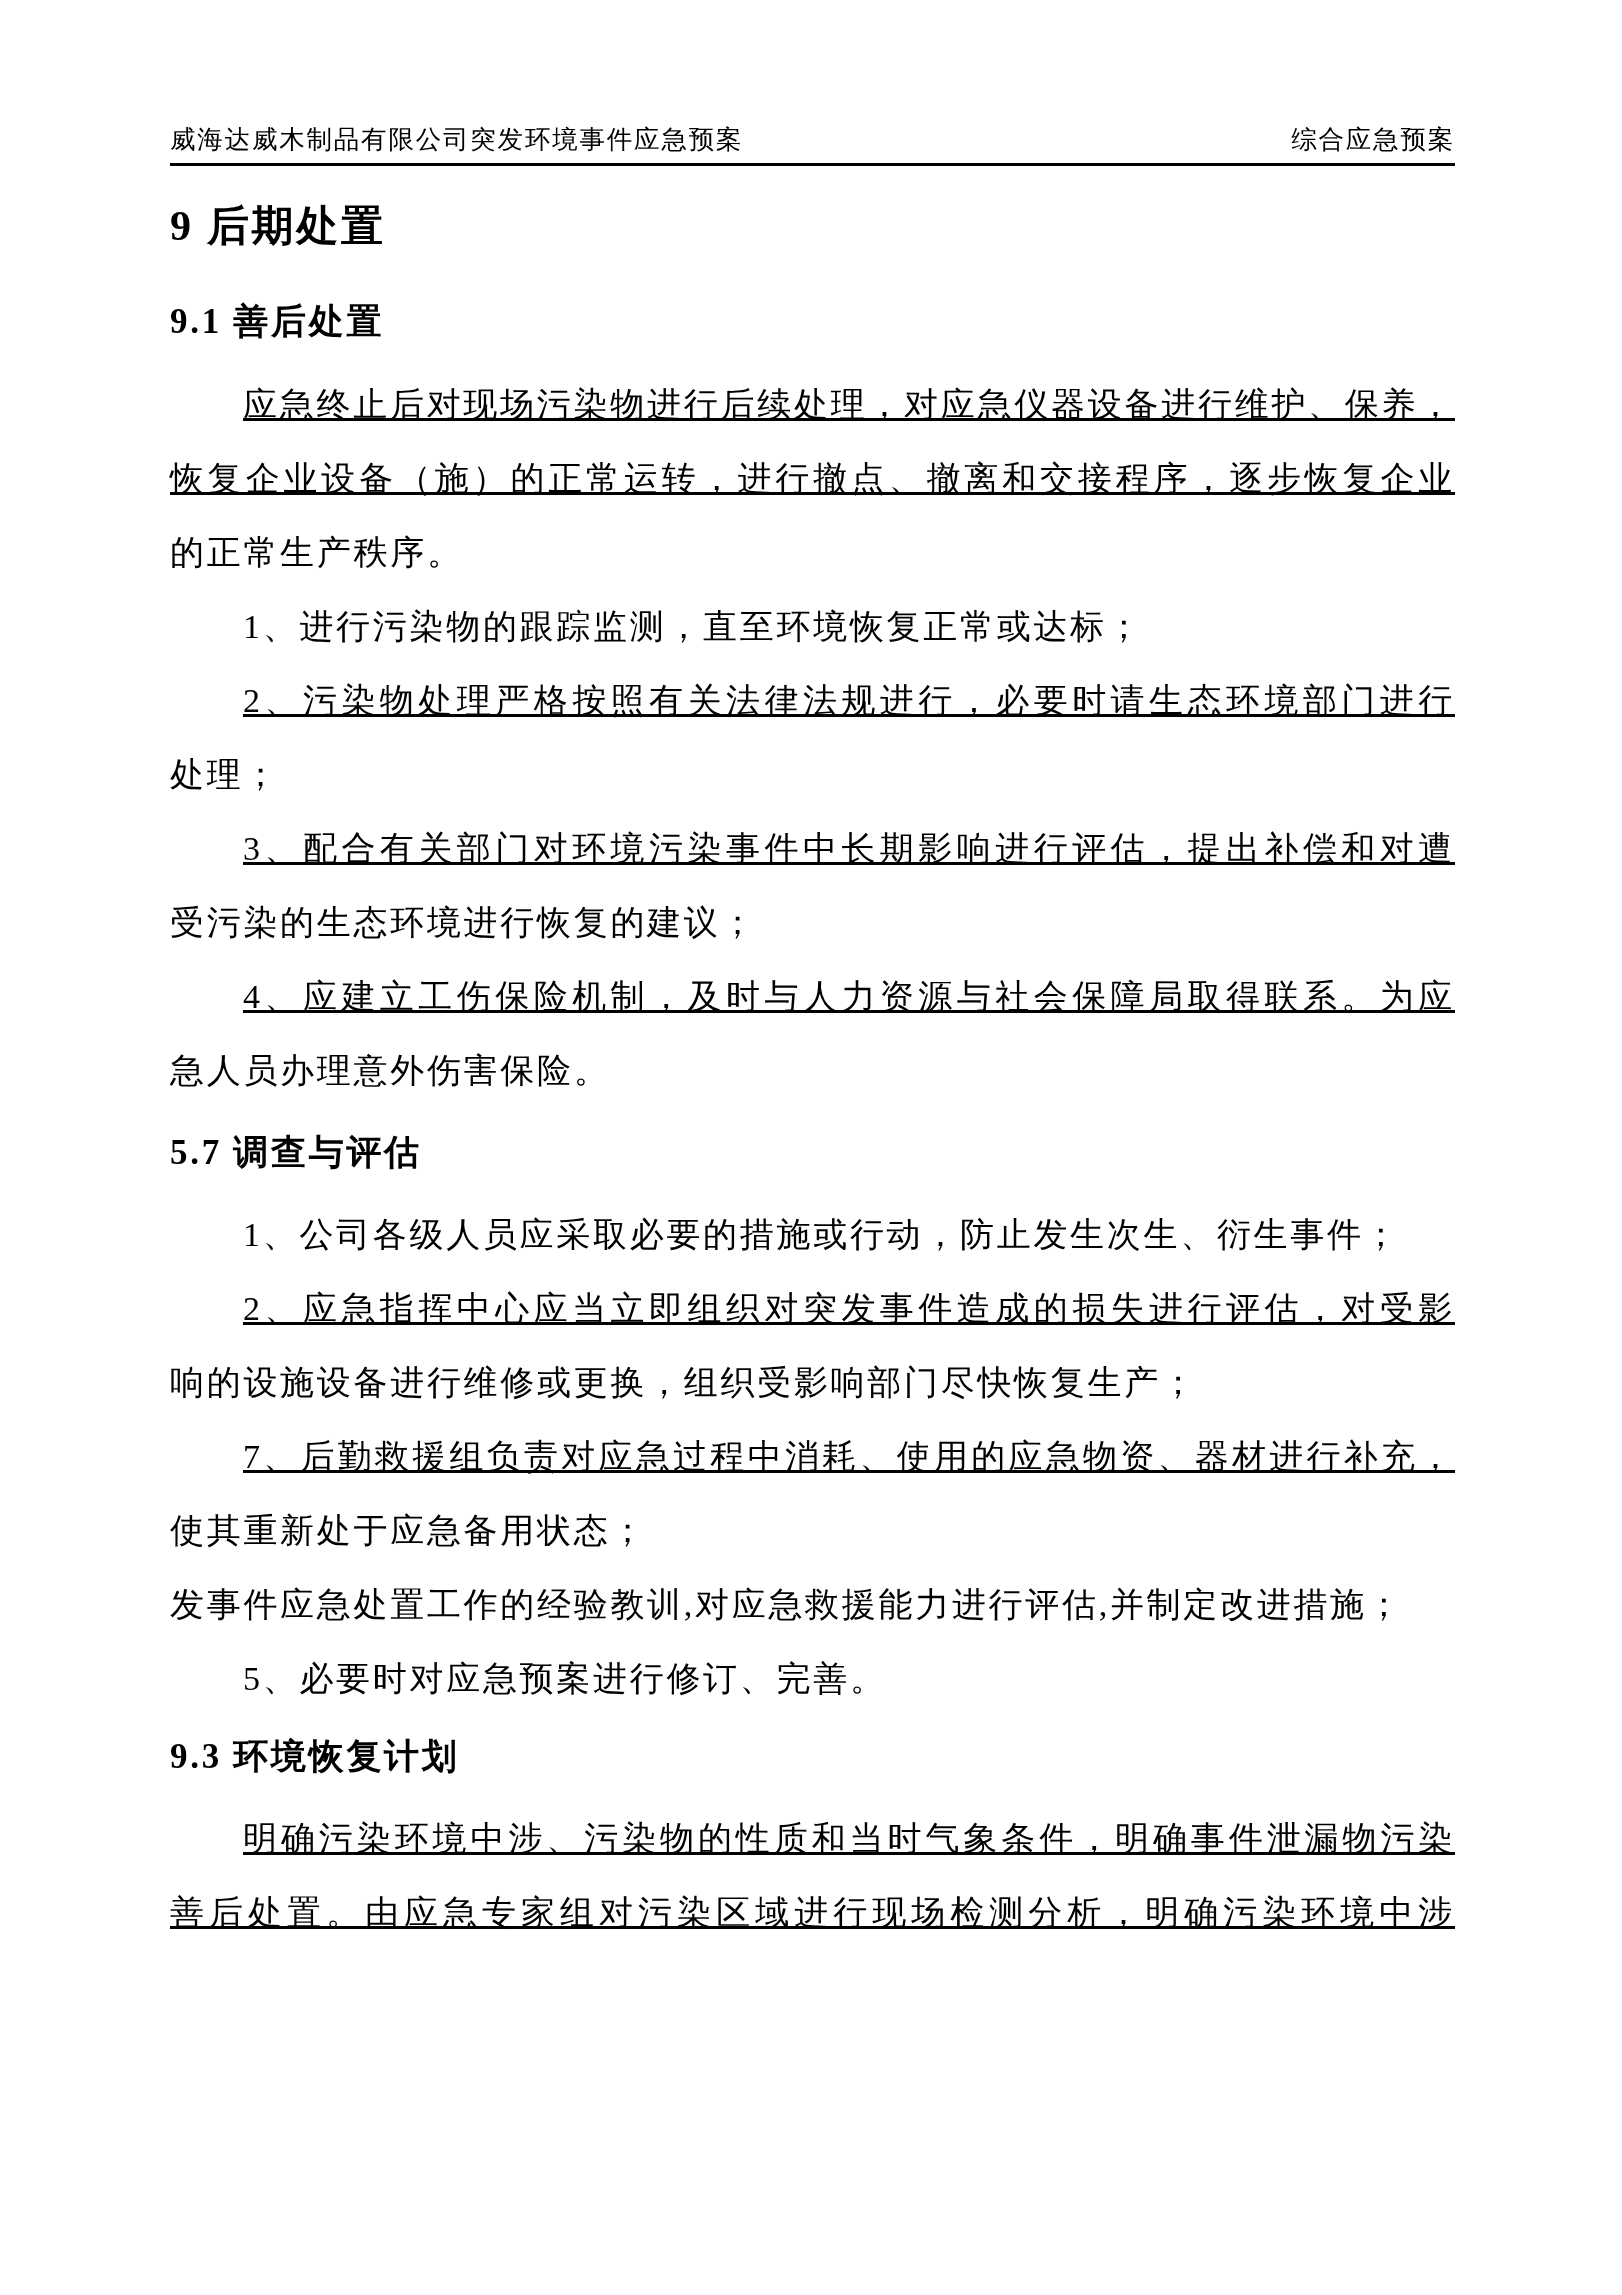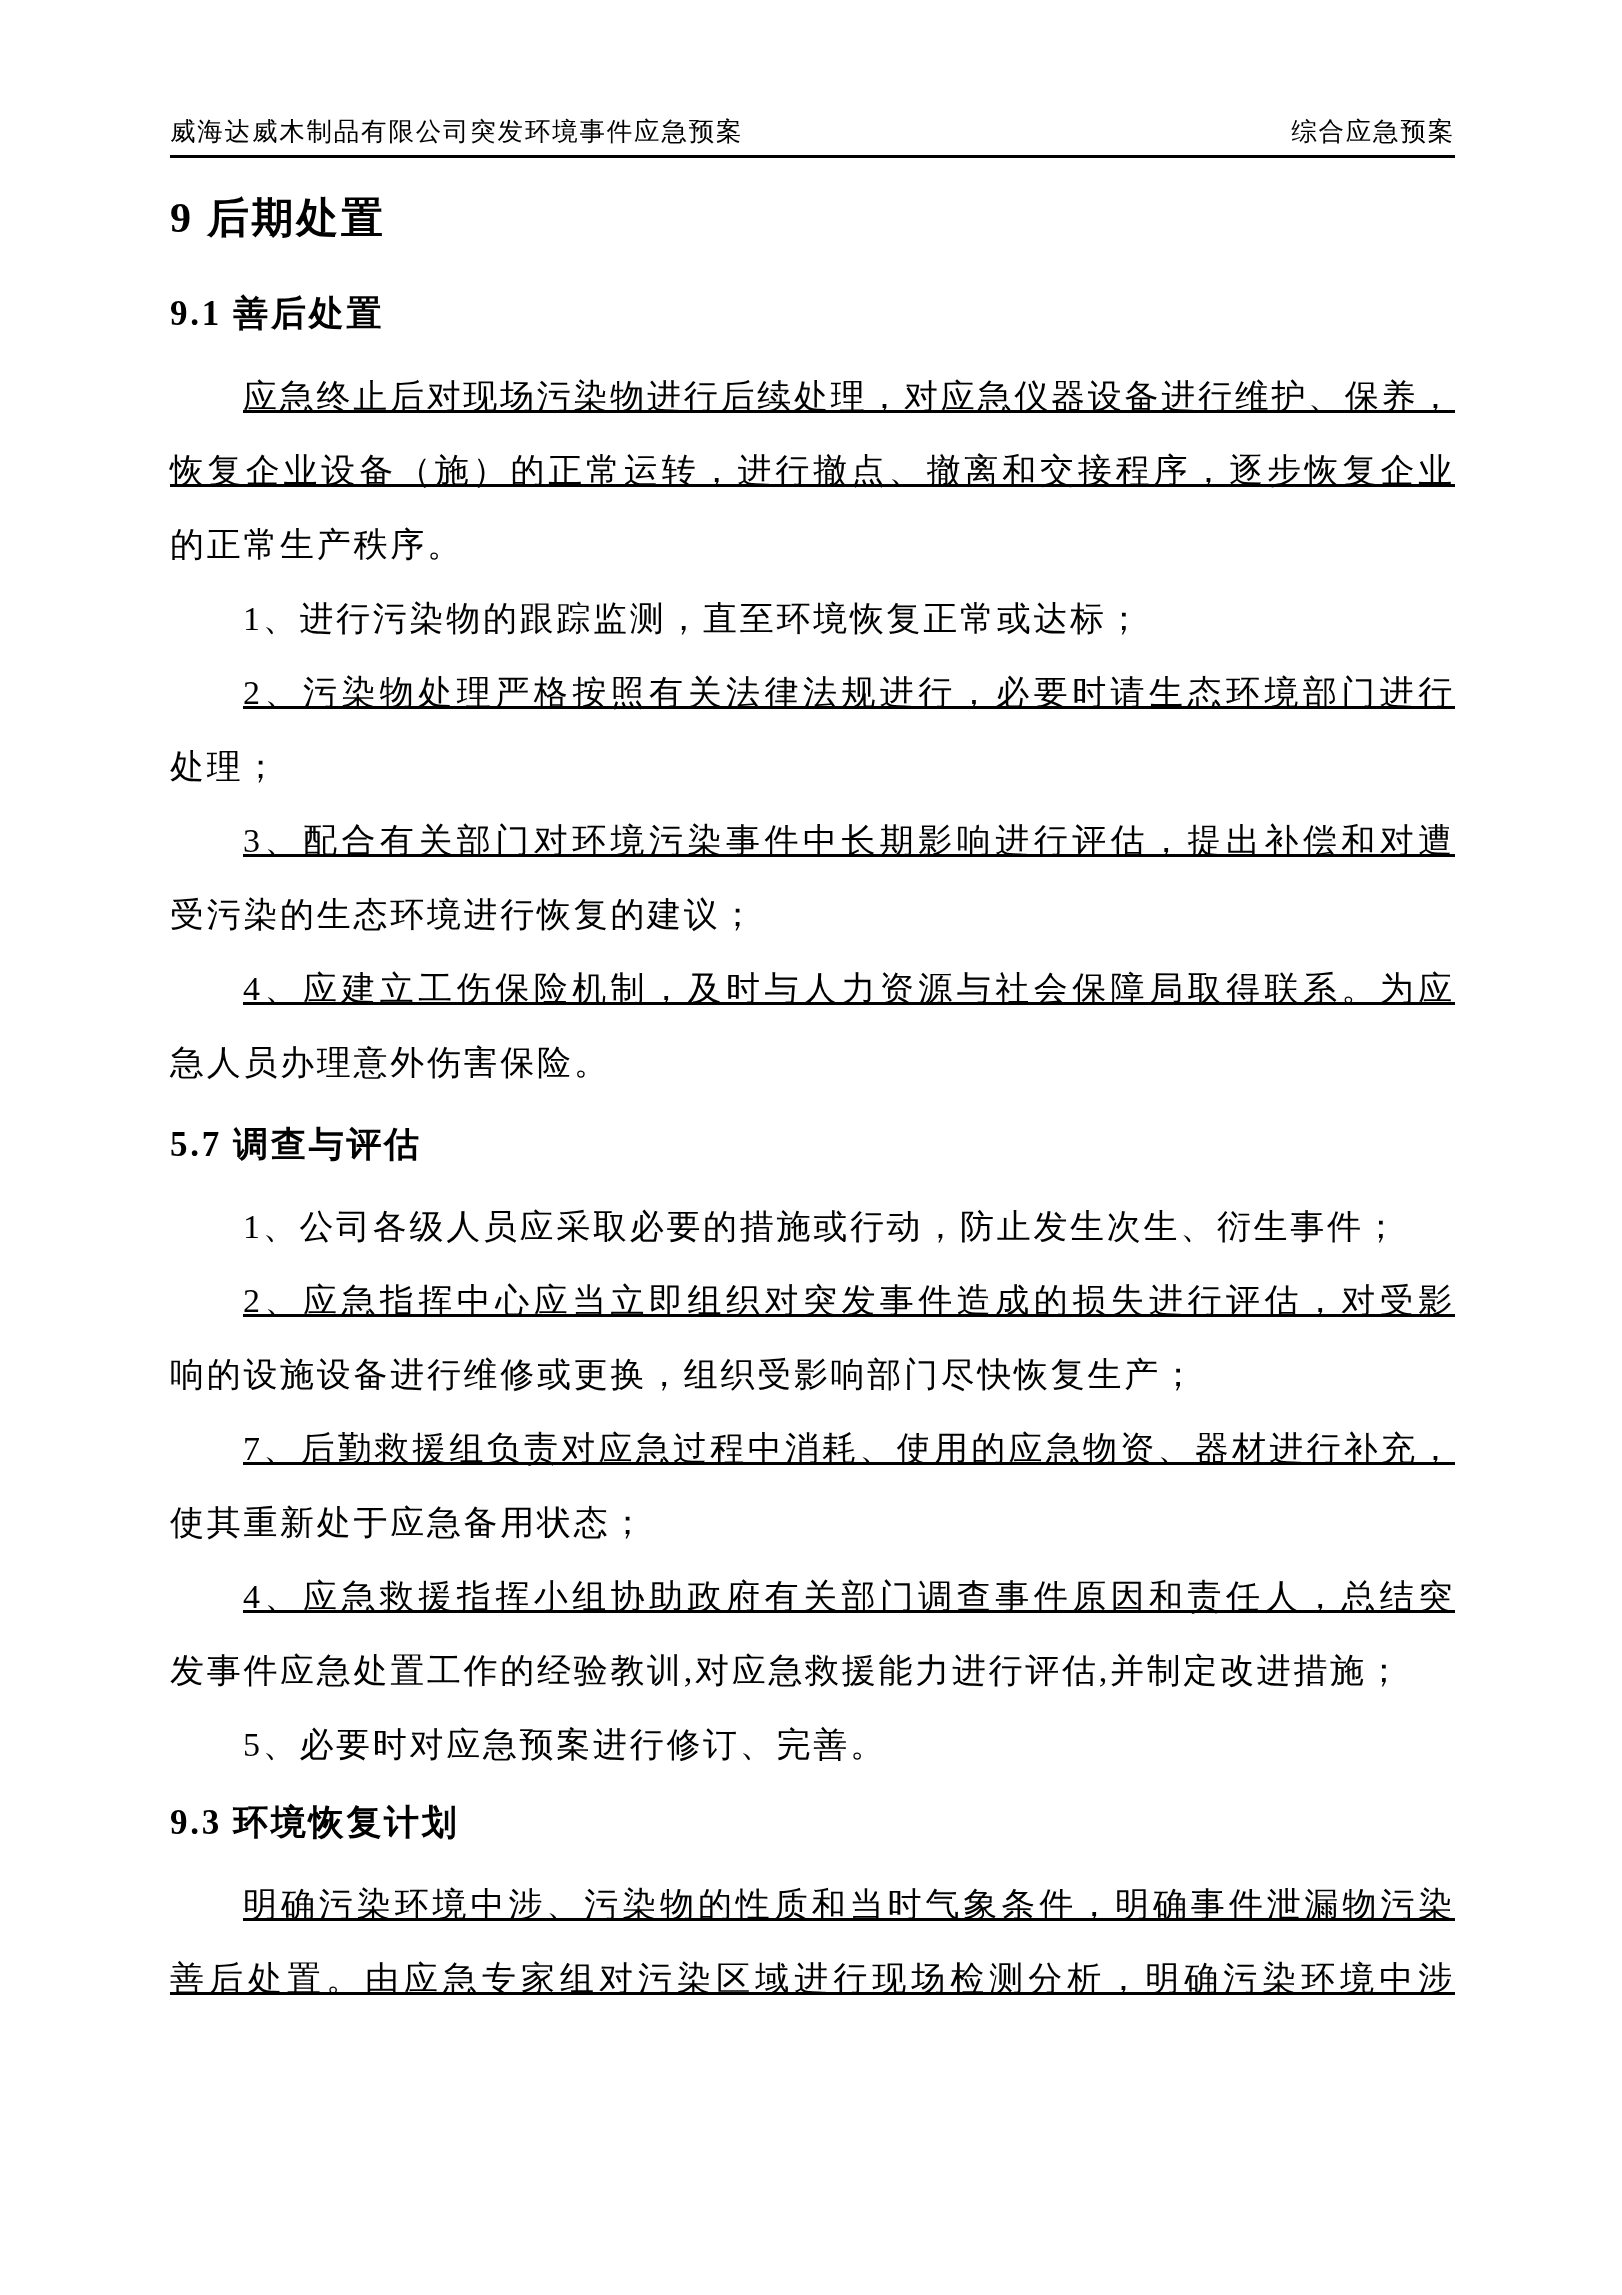--- a/index.html
+++ b/index.html
@@ -8,20 +8,21 @@
     color: #000;
     font-family: "Liberation Serif", "DejaVu Serif", serif;
     position: relative;
     overflow: hidden;
   }
   .page {
     box-sizing: border-box;
     width: 1623px; height: 2084px;
     padding: 115px 168px 0 170px;
     position: relative;
+    margin-top: 8px;
   }
   .header {
     display: flex;
     justify-content: space-between;
     align-items: flex-end;
     font-size: 25.5px;
     line-height: 33px;
     letter-spacing: 1.8px;
   }
   .rule {
@@ -87,21 +88,20 @@
       <div class="line">急人员办理意外伤害保险。</div>
     </div>
 
   <h2 id="h-9-2">5.7 调查与评估</h2>
   <div class="paras">
       <div class="line ind">1、公司各级人员应采取必要的措施或行动，防止发生次生、衍生事件；</div>
       <div class="line ind just">2、应急指挥中心应当立即组织对突发事件造成的损失进行评估，对受影</div>
       <div class="line">响的设施设备进行维修或更换，组织受影响部门尽快恢复生产；</div>
       <div class="line ind just">7、后勤救援组负责对应急过程中消耗、使用的应急物资、器材进行补充，</div>
       <div class="line">使其重新处于应急备用状态；</div>
-      <div class="line ind just">4、应急救援指挥小组协助政府有关部门调查事件原因和责任人，总结突</div>
       <div class="line">发事件应急处置工作的经验教训,对应急救援能力进行评估,并制定改进措施；</div>
       <div class="line ind">5、必要时对应急预案进行修订、完善。</div>
     </div>
 
   <h2 id="h-9-3">9.3 环境恢复计划</h2>
   <div class="paras">
       <div class="line ind just">明确污染环境中涉、污染物的性质和当时气象条件，明确事件泄漏物污染</div>
       <div class="line just">善后处置。由应急专家组对污染区域进行现场检测分析，明确污染环境中涉</div>
     </div>
 

